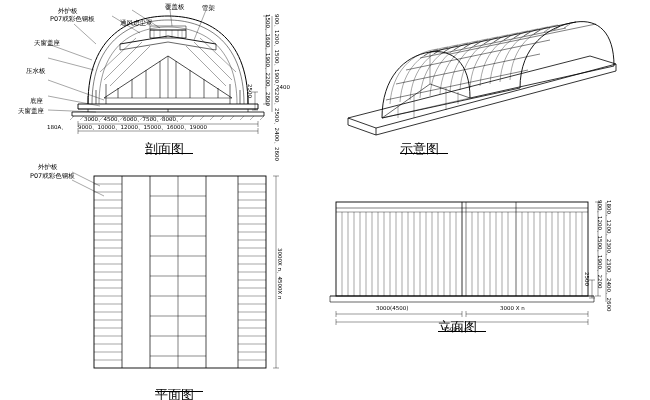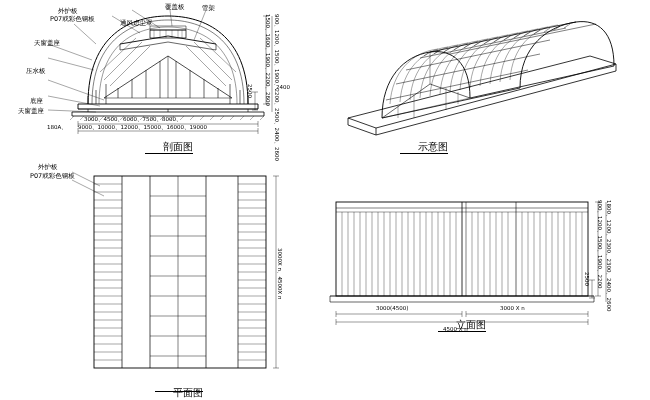--- a/index.html
+++ b/index.html
@@ -5,21 +5,21 @@
   html,body{margin:0;padding:0;}
   body{
     width:650px;height:400px;background:#ffffff;
     font-family:"DejaVu Sans","Liberation Sans",sans-serif;
     color:#000;overflow:hidden;position:relative;
   }
   .canvas{position:absolute;left:0;top:0;width:520px;height:400px;}
   svg{position:absolute;left:0;top:0;width:650px;height:400px;}
   .lbl{position:absolute;font-size:6px;line-height:1.15;white-space:nowrap;color:#000;}
   .lbl.cn{font-size:6.5px;}
-  .cap{position:absolute;font-size:10px;white-space:nowrap;color:#000;text-align:right;}
+  .cap{position:absolute;font-size:13px;white-space:nowrap;color:#000;text-align:left;}
   .capline{position:absolute;border-top:1px solid #000;}
   .vert{transform-origin:0 0;}
   .dim{position:absolute;font-size:5.5px;white-space:nowrap;color:#000;}
 </style>
 </head>
 <body>
 
 <div class="canvas">
 
   <svg viewBox="0 0 650 400">

